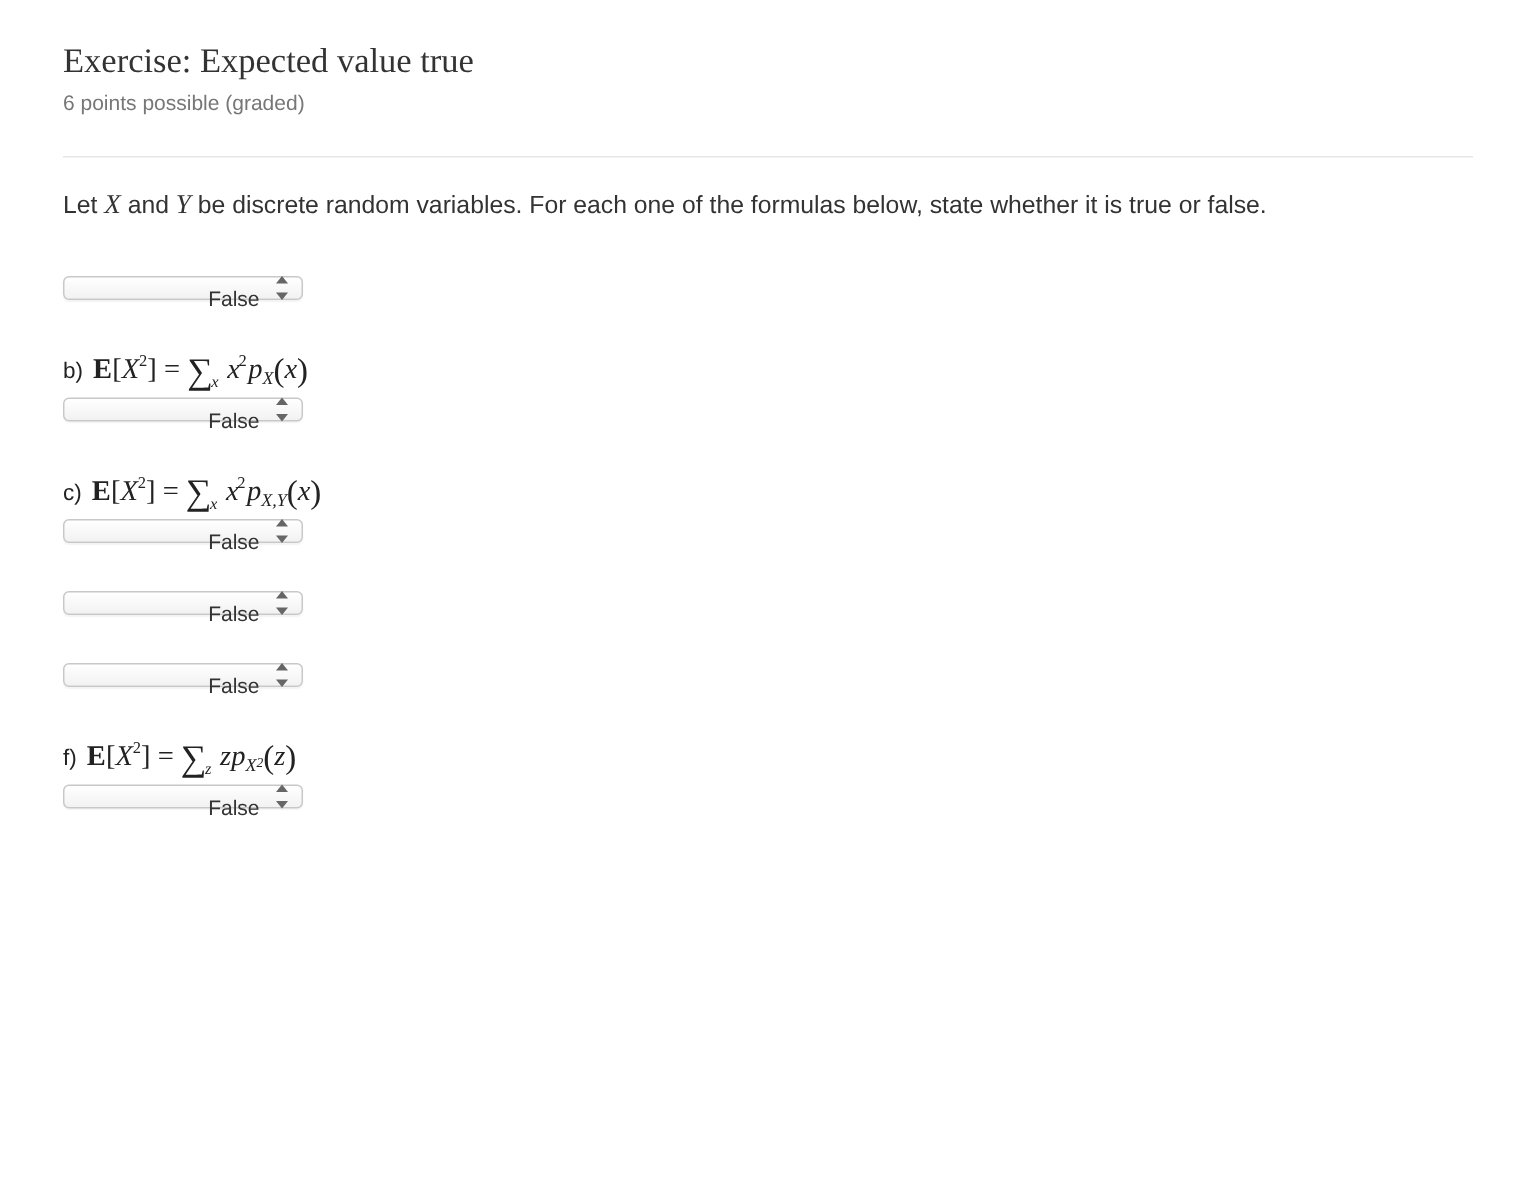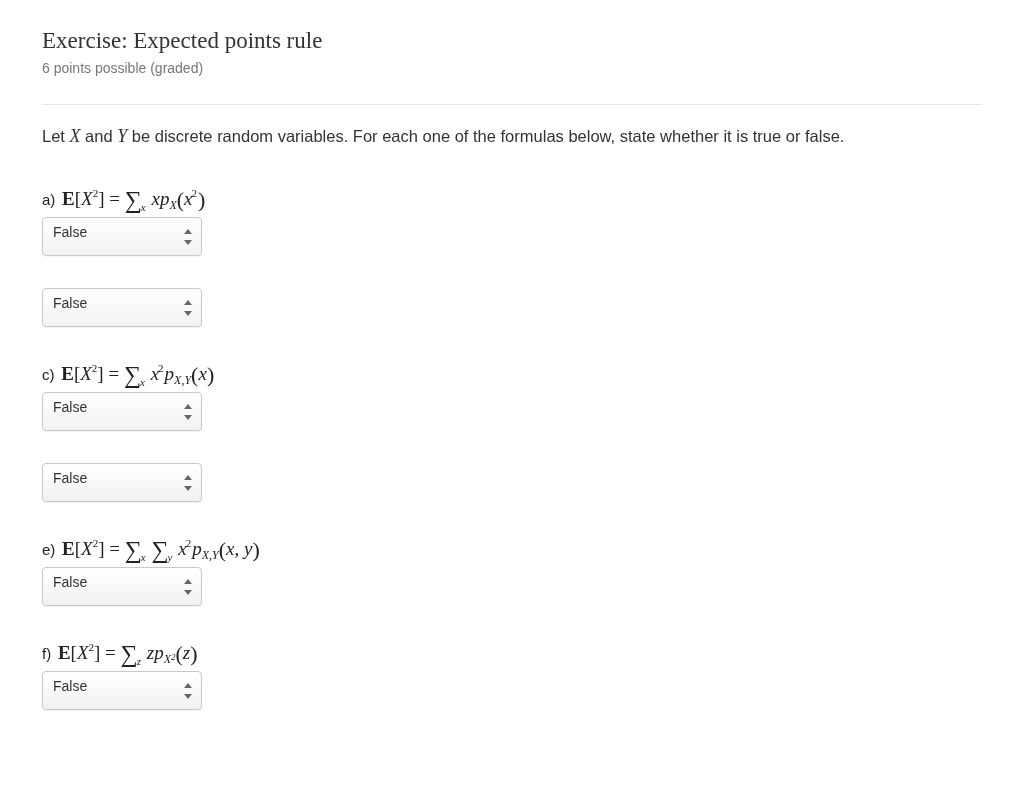--- a/index.html
+++ b/index.html
@@ -84,30 +84,31 @@
   .p-sub {
     font-size: 12px;
     position: relative;
     top: 4px;
     font-style: italic;
   }
   .select-wrap {
     display: inline-block;
     position: relative;
     width: 160px;
-    height: 39px;
+    height: 16px;
     border: 1px solid #c8c8c8;
     border-radius: 4px;
     background: linear-gradient(#ffffff, #f2f2f2);
     box-shadow: 0 1px 1px rgba(0,0,0,0.05);
     font-size: 14px;
     padding: 6px 28px 6px 10px;
     color: #333;
     margin-bottom: 18px;
     cursor: pointer;
+    text-align: right;
   }
   .select-wrap .arrows {
     position: absolute;
     right: 8px;
     top: 50%;
     transform: translateY(-50%);
     width: 10px;
     height: 16px;
   }
   .select-wrap .arrows::before,
@@ -130,42 +131,42 @@
   
   .lp, .rp {
     font-size: 22px;
     position: relative;
     top: 2px;
   }
 </style>
 </head>
 <body>
 
-<h2>Exercise: Expected points rule</h2>
+<h2>Exercise: Expected value true</h2>
 <div class="subhead">6 points possible (graded)</div>
 <hr class="rule">
 
 <div class="intro">
   <span>Let </span><span class="mathvar">X</span><span> and </span><span class="mathvar">Y</span><span> be discrete random variables. For each one of the formulas below, state whether it is true or false.</span>
 </div>
 
 <div class="q">
+  <div class="select-wrap">
+    <span>False</span>
+    <span class="arrows"></span>
+  </div>
+</div>
+
+<div class="q">
   <div class="formula-line">
-    <span class="label">a)</span>
+    <span class="label">b)</span>
     <span class="math">
-      <span class="b">E</span>[<i>X</i><span class="sup2">2</span>] = <span class="sigma">∑</span><span class="sub">x</span> <i>x</i><i>p</i><span class="p-sub">X</span><span class="lp">(</span><i>x</i><span class="sup">2</span><span class="rp">)</span>
+      <span class="b">E</span>[<i>X</i><span class="sup2">2</span>] = <span class="sigma">∑</span><span class="sub">x</span> <i>x</i><span class="sup">2</span><i>p</i><span class="p-sub">X</span><span class="lp">(</span><i>x</i><span class="rp">)</span>
     </span>
   </div>
-  <div class="select-wrap">
-    <span>False</span>
-    <span class="arrows"></span>
-  </div>
-</div>
-
-<div class="q">
   <div class="select-wrap">
     <span>False</span>
     <span class="arrows"></span>
   </div>
 </div>
 
 <div class="q">
   <div class="formula-line">
     <span class="label">c)</span>
     <span class="math">
@@ -179,26 +180,20 @@
 </div>
 
 <div class="q">
   <div class="select-wrap">
     <span>False</span>
     <span class="arrows"></span>
   </div>
 </div>
 
 <div class="q">
-  <div class="formula-line">
-    <span class="label">e)</span>
-    <span class="math">
-      <span class="b">E</span>[<i>X</i><span class="sup2">2</span>] = <span class="sigma">∑</span><span class="sub">x</span> <span class="sigma">∑</span><span class="sub">y</span> <i>x</i><span class="sup">2</span><i>p</i><span class="p-sub">X,Y</span><span class="lp">(</span><i>x</i>, <i>y</i><span class="rp">)</span>
-    </span>
-  </div>
   <div class="select-wrap">
     <span>False</span>
     <span class="arrows"></span>
   </div>
 </div>
 
 <div class="q">
   <div class="formula-line">
     <span class="label">f)</span>
     <span class="math">

